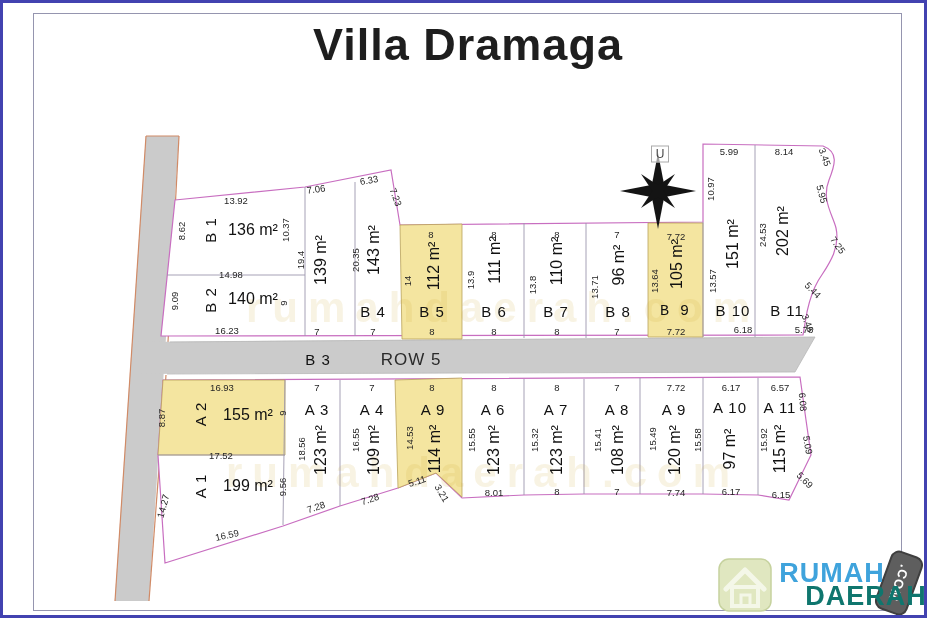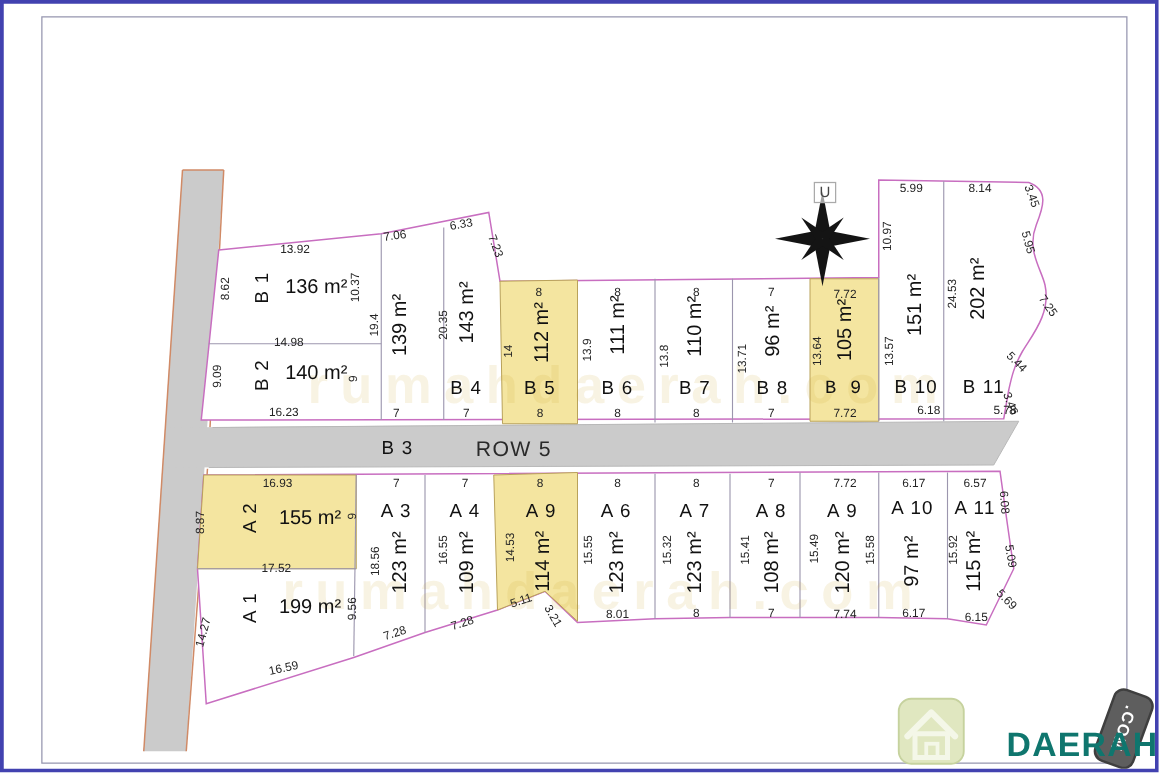--- a/index.html
+++ b/index.html
@@ -112,23 +112,25 @@
 
     <g transform="translate(896,580) rotate(20)">
       <rect x="-16" y="-30" width="32" height="60" rx="8" fill="#5e5e5e" stroke="#3f3f3f" stroke-width="2"></rect>
       <text class="badge-text" transform="rotate(90)" text-anchor="middle" dominant-baseline="central">.COM</text>
     </g>
   </svg>
 
   <div class="abs ctr wm" style="left:500px;top:305px">rumahdaerah.com</div>
   <div class="abs ctr wm" style="left:480px;top:470px">rumahdaerah.com</div>
 
+  <div id="title" class="abs ctr">Villa Dramaga</div>
   <div id="row5-label" class="abs ctr">ROW 5</div>
   <div id="compass-u" class="abs ctr">U</div>
 
+  <div id="logo-rumah" class="abs ctr">RUMAH</div>
   <div id="logo-daerah" class="abs ctr">DAERAH</div>
 
   <div id="labels">
       <span class="abs lot-id" style="left: 207px; top: 227px; transform: translate(-50%, -50%) rotate(-90deg);">B 1</span>
       <span class="abs lot-area" style="left: 250px; top: 227px; transform: translate(-50%, -50%) rotate(0deg);">136 m²</span>
       <span class="abs dim" style="left: 233px; top: 197px; transform: translate(-50%, -50%) rotate(0deg);">13.92</span>
       <span class="abs dim" style="left: 178px; top: 228px; transform: translate(-50%, -50%) rotate(-90deg);">8.62</span>
       <span class="abs dim" style="left: 282px; top: 227px; transform: translate(-50%, -50%) rotate(-90deg);">10.37</span>
       <span class="abs lot-id" style="left: 207px; top: 297px; transform: translate(-50%, -50%) rotate(-90deg);">B 2</span>
       <span class="abs lot-area" style="left: 250px; top: 296px; transform: translate(-50%, -50%) rotate(0deg);">140 m²</span>

